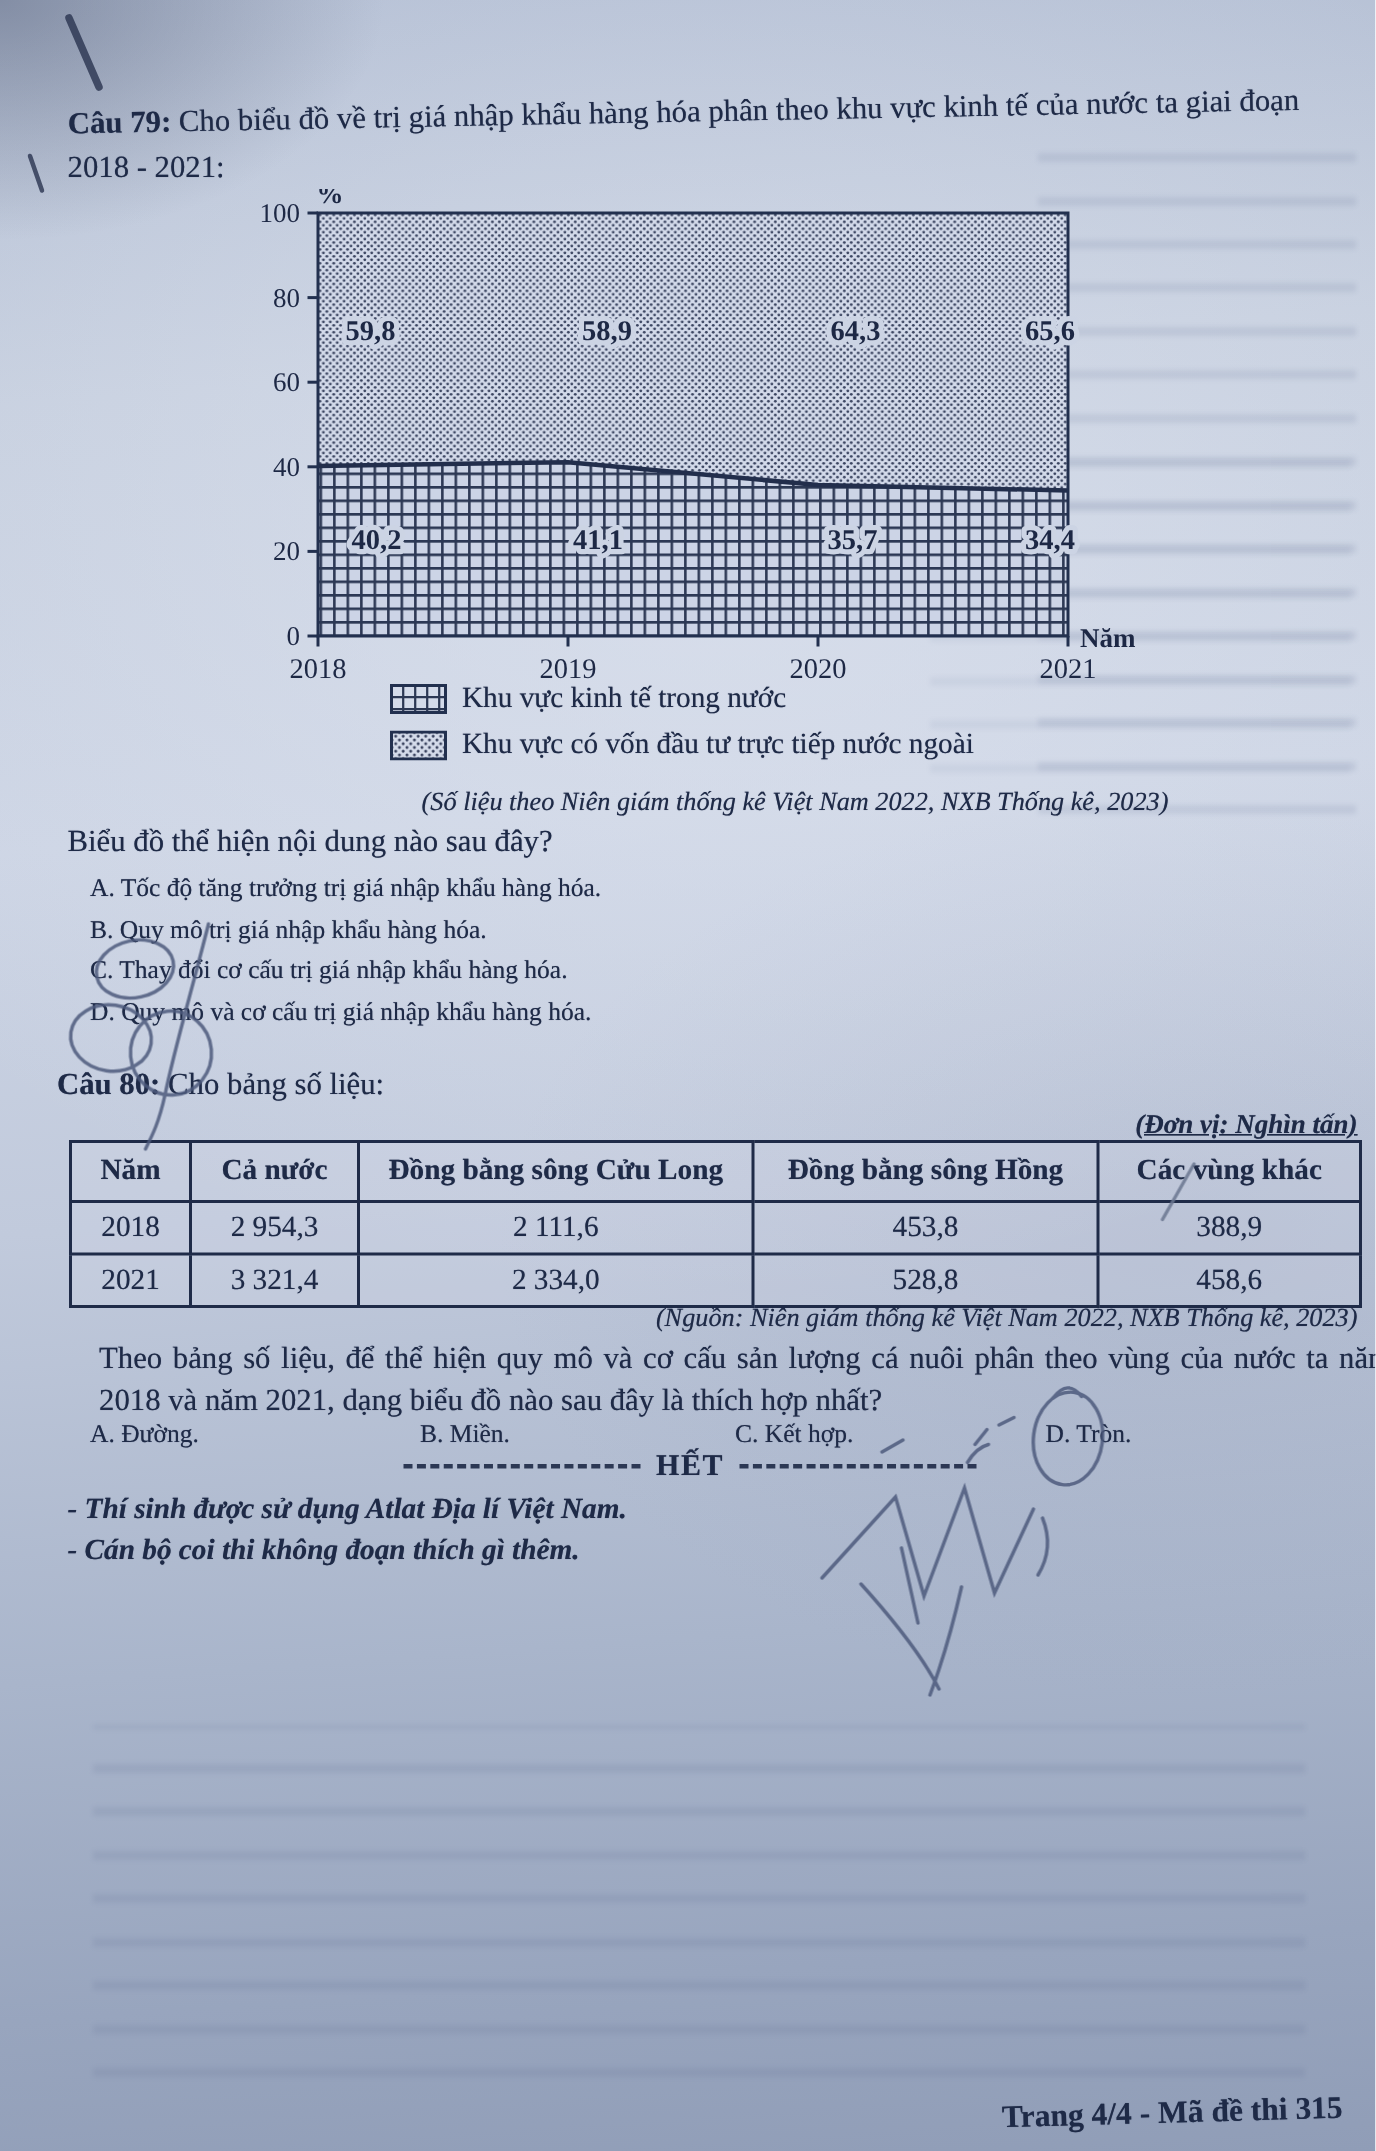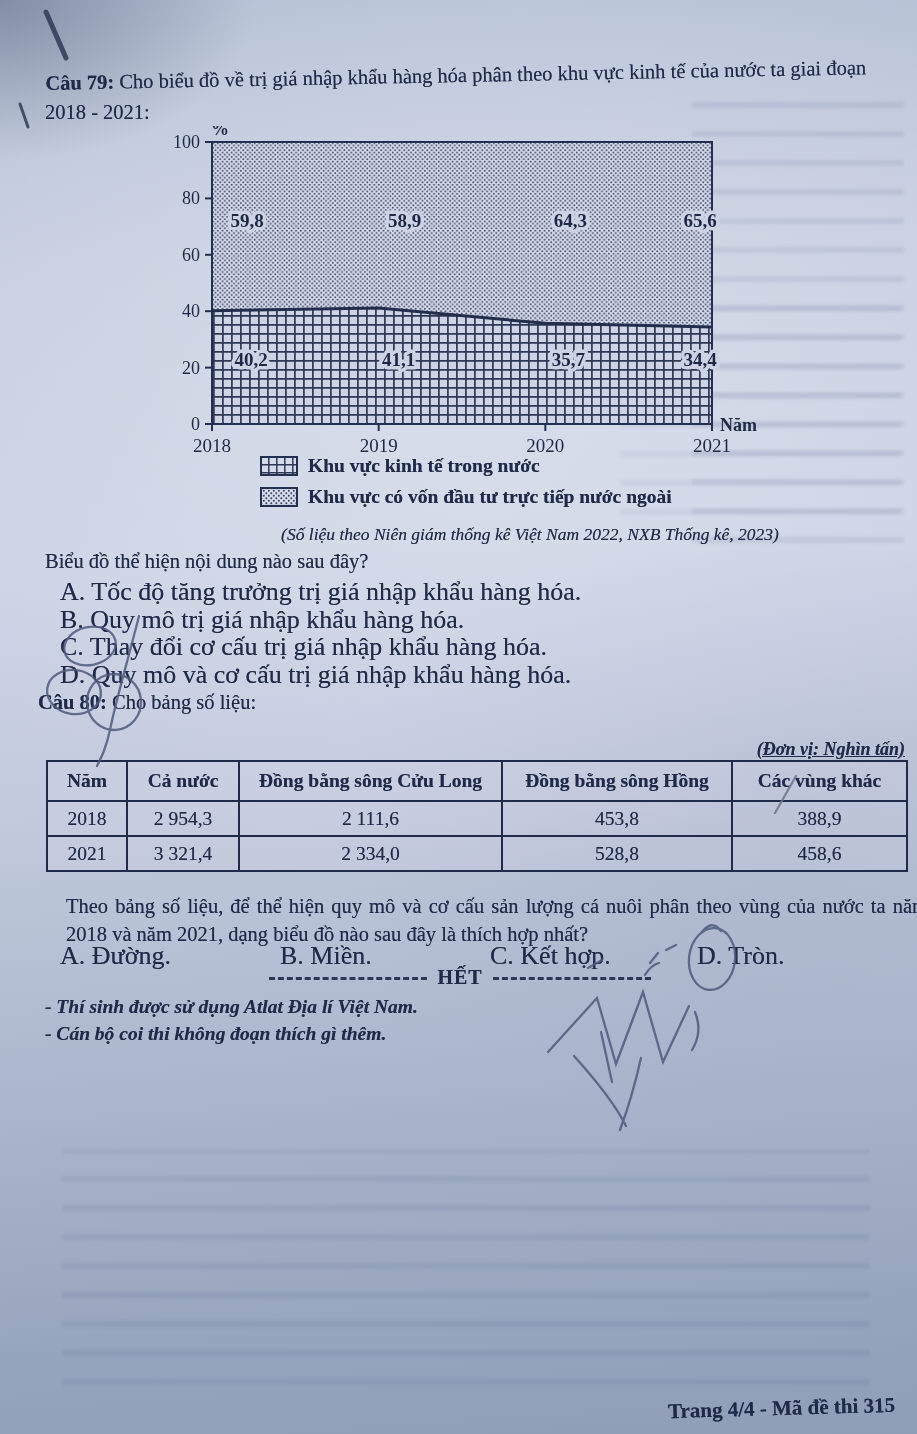--- a/index.html
+++ b/index.html
@@ -10,32 +10,32 @@
       radial-gradient(40% 16% at 0% 0%, rgba(52,62,88,.38), rgba(52,62,88,0) 70%),
       radial-gradient(120% 55% at 52% 26%, rgba(226,231,242,.55), rgba(226,231,242,0) 62%),
       radial-gradient(70% 30% at 85% 58%, rgba(150,160,185,.25), rgba(150,160,185,0) 70%),
       linear-gradient(176deg,#b4bfd4 0%,#c5cede 18%,#ccd4e4 38%,#c1cadc 55%,#a9b5cb 75%,#98a5be 90%,#909db7 100%);
   }
   .abs{position:absolute;}
   .ink{color:#1e2a47; text-shadow:0 0 .5px rgba(30,42,71,.65);}
   .b{font-weight:bold;}
   .i{font-style:italic;}
   .line{font-size:20.5px; line-height:27px; white-space:nowrap;}
-  .opt{font-size:26px; line-height:27.5px; white-space:nowrap;}
+  .opt{font-size:17px; line-height:27.5px; white-space:nowrap;}
   .bleed{position:absolute; filter:blur(1.6px); pointer-events:none;
     background:repeating-linear-gradient(0deg, transparent 0 15px, #56648a 15px 21px, transparent 21px 29px);}
   table.dt{border-collapse:collapse; table-layout:fixed; width:860px; background:rgba(210,217,232,.25);}
   table.dt th, table.dt td{border:2.3px solid #1f2b48; text-align:center; padding:0;
     font-size:19.5px; color:#1e2a47; text-shadow:0 0 .5px rgba(30,42,71,.6); overflow:hidden;}
   table.dt th{height:38px; font-weight:bold;}
   table.dt td{height:33px;}
   .dash{display:inline-block; width:158px; border-top:3px dashed #1e2a47; vertical-align:4px; opacity:.9;}
   .het{font-weight:bold; font-size:20px; letter-spacing:1px; margin:0 10px;}
   .legend-row{display:flex; align-items:center; height:28px;}
-  .legend-label{font-size:19.5px; font-weight:bold; margin-left:10px;}
+  .legend-label{font-size:19.5px; font-weight:normal; margin-left:10px;}
 </style>
 </head>
 <body>
 
 <div class="page">
 
   <div class="bleed" style="left:692px;top:88px;width:212px;height:470px;opacity:.12;"></div>
   <div class="bleed" style="left:620px;top:300px;width:280px;height:230px;opacity:.07;"></div>
   <div class="bleed" style="left:62px;top:1150px;width:808px;height:250px;opacity:.13;"></div>
 
@@ -122,21 +122,21 @@
   </div>
 
   <div class="abs i ink" style="left:150px;top:524px;width:760px;text-align:center;font-size:17.5px;">(Số liệu theo Niên giám thống kê Việt Nam 2022, NXB Thống kê, 2023)</div>
 
   <div class="abs line ink" style="left:45px;top:548px;">Biểu đồ thể hiện nội dung nào sau đây?</div>
   <div class="abs opt ink" style="left:60px;top:578px;">A. Tốc độ tăng trưởng trị giá nhập khẩu hàng hóa.</div>
   <div class="abs opt ink" style="left:60px;top:606px;">B. Quy mô trị giá nhập khẩu hàng hóa.</div>
   <div class="abs opt ink" style="left:60px;top:633px;">C. Thay đổi cơ cấu trị giá nhập khẩu hàng hóa.</div>
   <div class="abs opt ink" style="left:60px;top:661px;">D. Quy mô và cơ cấu trị giá nhập khẩu hàng hóa.</div>
 
-  <div class="abs line ink" style="left:38px;top:689px;">
+  <div class="abs line ink" style="left:38px;top:710px;">
     <span class="b">Câu 80:</span>
     <span>Cho bảng số liệu:</span>
   </div>
 
   <div class="abs b i ink" style="left:600px;top:739px;width:305px;text-align:right;font-size:18px;text-decoration:underline;">(Đơn vị: Nghìn tấn)</div>
 
   <div class="abs" style="left:46px;top:760px;">
     <table class="dt">
       <colgroup>
           <col style="width:80px">
@@ -166,20 +166,21 @@
             <td>2021</td>
             <td>3 321,4</td>
             <td>2 334,0</td>
             <td>528,8</td>
             <td>458,6</td>
           </tr>
         </tbody>
     </table>
   </div>
 
+  <div class="abs i ink" style="left:400px;top:868px;width:505px;text-align:right;font-size:17.5px;">(Nguồn: Niên giám thống kê Việt Nam 2022, NXB Thống kê, 2023)</div>
 
   <div class="abs ink" style="left:45px;top:892px;width:862px;font-size:20.5px;line-height:28px;text-align:justify;margin-left:21px;">Theo bảng số liệu, để thể hiện quy mô và cơ cấu sản lượng cá nuôi phân theo vùng của nước ta năm 2018 và năm 2021, dạng biểu đồ nào sau đây là thích hợp nhất?</div>
 
   <div class="abs opt ink" style="left:60px;top:942px;">A. Đường.</div>
   <div class="abs opt ink" style="left:280px;top:942px;">B. Miền.</div>
   <div class="abs opt ink" style="left:490px;top:942px;">C. Kết hợp.</div>
   <div class="abs opt ink" style="left:697px;top:942px;">D. Tròn.</div>
 
   <div class="abs b i ink" style="left:45px;top:996px;font-size:19.5px;">- Thí sinh được sử dụng Atlat Địa lí Việt Nam.</div>
 

